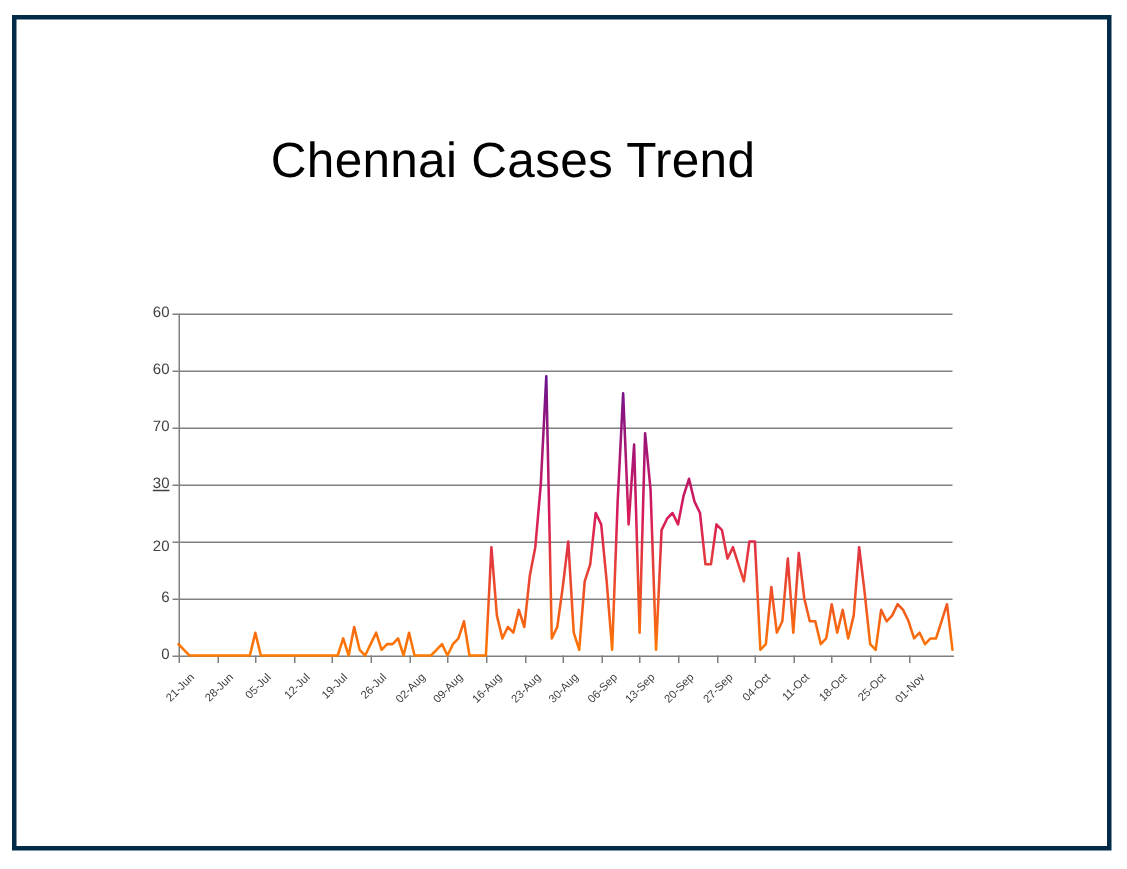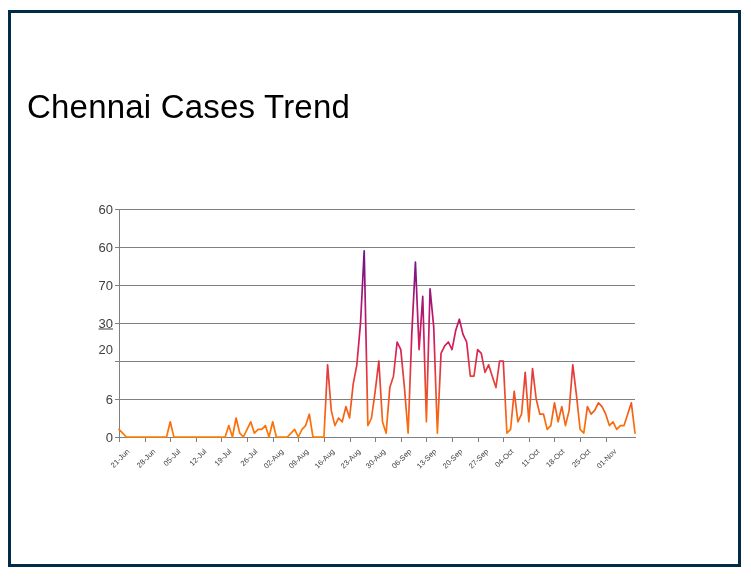--- a/index.html
+++ b/index.html
@@ -25,27 +25,26 @@
     height: 557px;
     border: 3px solid #012b47;
     box-sizing: border-box;
     background: #ffffff;
   }
   #chart-title {
     position: absolute;
     left: 0;
     top: 88px;
     width: 684px;
-    text-align: left;
+    text-align: center;
     font-family: "Liberation Sans", sans-serif;
     font-size: 33px;
     font-weight: 400;
     color: #000000;
     letter-spacing: 0.2px;
-    margin-left: 27px;
   }
   #plot-wrap {
     position: absolute;
     left: 119px;
     top: 209px;
     width: 516px;
     height: 228px;
   }
   #plot-area {
     position: absolute;
@@ -62,21 +61,21 @@
     left: 0;
     width: 516px;
     height: 0;
     border-top: 1px solid #808080;
   }
   .ytick-label {
     position: absolute;
     right: 100%;
     margin-right: 6px;
     transform: translateY(-50%);
-    font-size: 13px;
+    font-size: 10px;
     color: #404040;
     font-family: "Liberation Sans", sans-serif;
     white-space: nowrap;
   }
   .ytick-mark {
     position: absolute;
     right: 100%;
     width: 4px;
     height: 0;
     border-top: 1px solid #808080;
@@ -125,21 +124,21 @@
         <div class="gridline" style="top: 76px;"></div>
         <div class="gridline" style="top: 38px;"></div>
         <div class="gridline" style="top: 0px;"></div>
       </div>
     <div id="ylabels-layer">
         <div class="ytick-mark" style="top: 228px;"></div>
         <div class="ytick-label" style="top: 228px;">0</div>
         <div class="ytick-mark" style="top: 190px;"></div>
         <div class="ytick-label" style="top: 190px;">6</div>
         <div class="ytick-mark" style="top: 152px;"></div>
-        <div class="ytick-label" style="top: 140px;">20</div>
+        <div class="ytick-label" style="top: 156px;">20</div>
         <div class="ytick-mark" style="top: 114px;"></div>
         <div class="ytick-label" style="top: 114px; text-decoration: underline;">30</div>
         <div class="ytick-mark" style="top: 76px;"></div>
         <div class="ytick-label" style="top: 76px;">70</div>
         <div class="ytick-mark" style="top: 38px;"></div>
         <div class="ytick-label" style="top: 38px;">60</div>
         <div class="ytick-mark" style="top: 0px;"></div>
         <div class="ytick-label" style="top: 0px;">60</div>
       </div>
     <div id="xlabels-layer">

